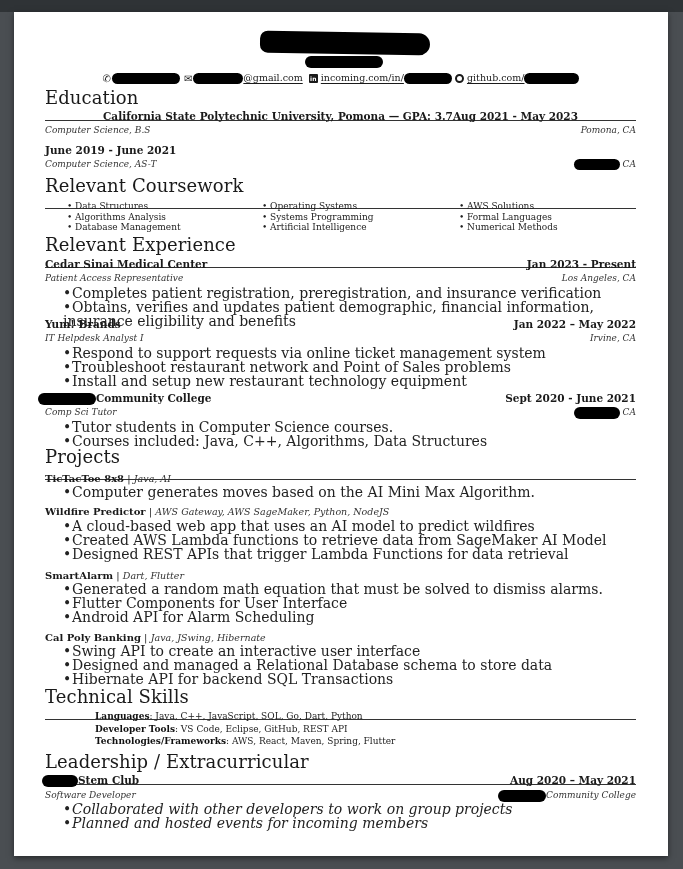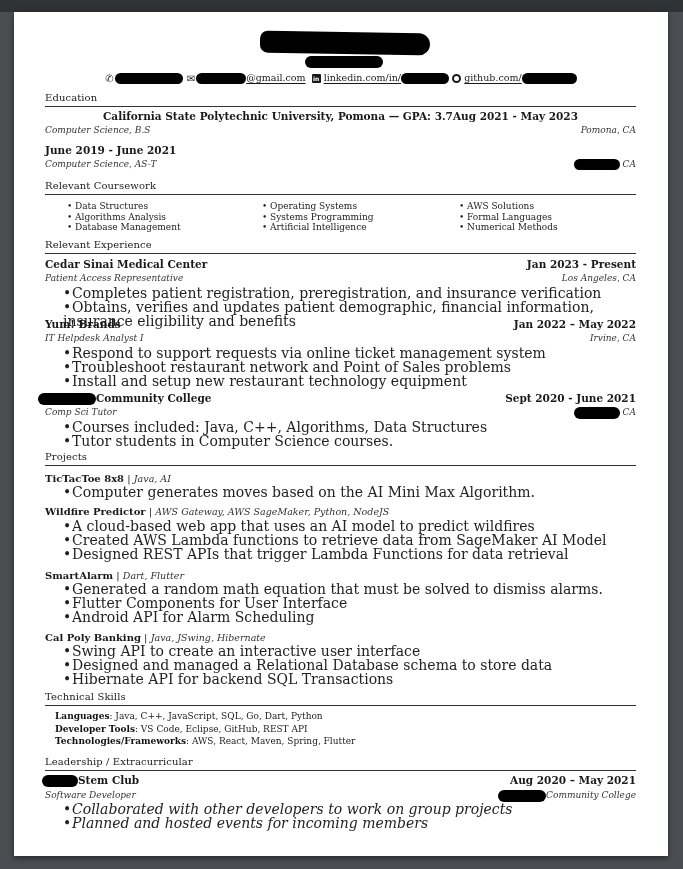--- a/index.html
+++ b/index.html
@@ -37,60 +37,60 @@
       display:inline-block; width:9px; height:9px; background:#1a1a1a; color:#fff;
       font-size:6px; line-height:9px; text-align:center; font-weight:bold;
       vertical-align: middle; border-radius:1px; font-family: "DejaVu Sans", sans-serif;
     }
     .gh-icon {
       display:inline-block; width:9px; height:9px; border:2px solid #1a1a1a; border-radius:50%;
       vertical-align: middle;
     }
     .section-title {
       position: absolute; left: 0; width: 591px;
-      font-size: 10px; font-weight: normal; font-variant: normal;
-      border-bottom: 1.2px solid #333; line-height: 15px; padding-bottom: 1px;
+      font-size: 18px; font-weight: normal; font-variant: normal;
+      border-bottom: 1.2px solid #333; line-height: 15px; padding-bottom: 15px;
       letter-spacing: 0.1px;
     }
     .row {
       position: absolute; left: 0; width: 591px; display: flex; justify-content: space-between;
       white-space: nowrap;
     }
     .bold { font-weight: bold; font-size: 10.5px; line-height: 13px; }
     .ital { font-style: italic; font-size: 9px; line-height: 12px; color: #333; text-align: right; }
     .bullets {
       position: absolute; left: 18px; list-style: none; font-size: 14px; line-height: 14px; color: #222;
     }
     .bullets li::before { content: "•"; display: inline-block; width: 9px; margin-left: 0; }
     .course-col {
       position: absolute; list-style: none; font-size: 9px; line-height: 10.5px; color: #222;
     }
     .course-col li::before { content: "•"; display: inline-block; width: 8px; }
     .proj-title { position: absolute; left: 0; font-size: 10px; line-height: 13px; white-space: nowrap; }
     .proj-title b { font-weight: bold; }
     .proj-title .tech { font-style: italic; color: #333; font-size: 9.5px; }
     .skills { position: absolute; left: 10px; font-size: 9px; line-height: 12.5px; color: #222; }
-    .skills b { color: #111; }
+    .skills b { color: #111; margin-left: 40px; }
   </style>
 </head>
 <body>
 
 <div class="topbar"></div>
 
 <div class="page">
   <div class="inner">
 
     <div class="name-block"></div>
     <div class="name-block2"></div>
 
     <div class="contact">
       <span class="icon">✆</span><span class="redact" style="width:68px;height:11px;"></span>
       <span class="icon">✉</span><a><span class="redact" style="width:50px;height:11px;"></span><span>@gmail.com</span></a>
       &nbsp;<span class="li-icon">in</span>
-      <a><span>linkedin.com/in/</span><span class="redact" style="width:48px;height:11px;"></span></a>
+      <a><span>incoming.com/in/</span><span class="redact" style="width:48px;height:11px;"></span></a>
       <span class="gh-icon"></span>
       <a><span>github.com/</span><span class="redact" style="width:55px;height:11px;"></span></a>
     </div>
 
     <div class="section-title" style="top:78px;">Education</div>
 
     <div class="row bold" style="top:98px;justify-content:center;">
       <span>California State Polytechnic University, Pomona — GPA: 3.7</span>
       <span>Aug 2021 - May 2023</span>
     </div>
@@ -155,22 +155,22 @@
 
     <div class="row bold" style="top:380px;">
       <span><span class="redact" style="width:58px;height:12px;margin-left:-7px;"></span><span>Community College</span></span>
       <span>Sept 2020 - June 2021</span>
     </div>
     <div class="row ital" style="top:394px;">
       <span>Comp Sci Tutor</span>
       <span><span class="redact" style="width:46px;height:12px;"></span> <span>CA</span></span>
     </div>
     <ul class="bullets" style="top:408px;">
+      <li>Tutor students in Computer Science courses.</li>
       <li>Courses included: Java, C++, Algorithms, Data Structures</li>
-      <li>Tutor students in Computer Science courses.</li>
     </ul>
 
     <div class="section-title" style="top:437px;">Projects</div>
 
     <div class="proj-title" style="top:460px;">
       <b>TicTacToe 8x8</b><span> | </span><span class="tech">Java, AI</span>
     </div>
     <ul class="bullets" style="top:473px;">
       <li>Computer generates moves based on the AI Mini Max Algorithm.</li>
     </ul>

